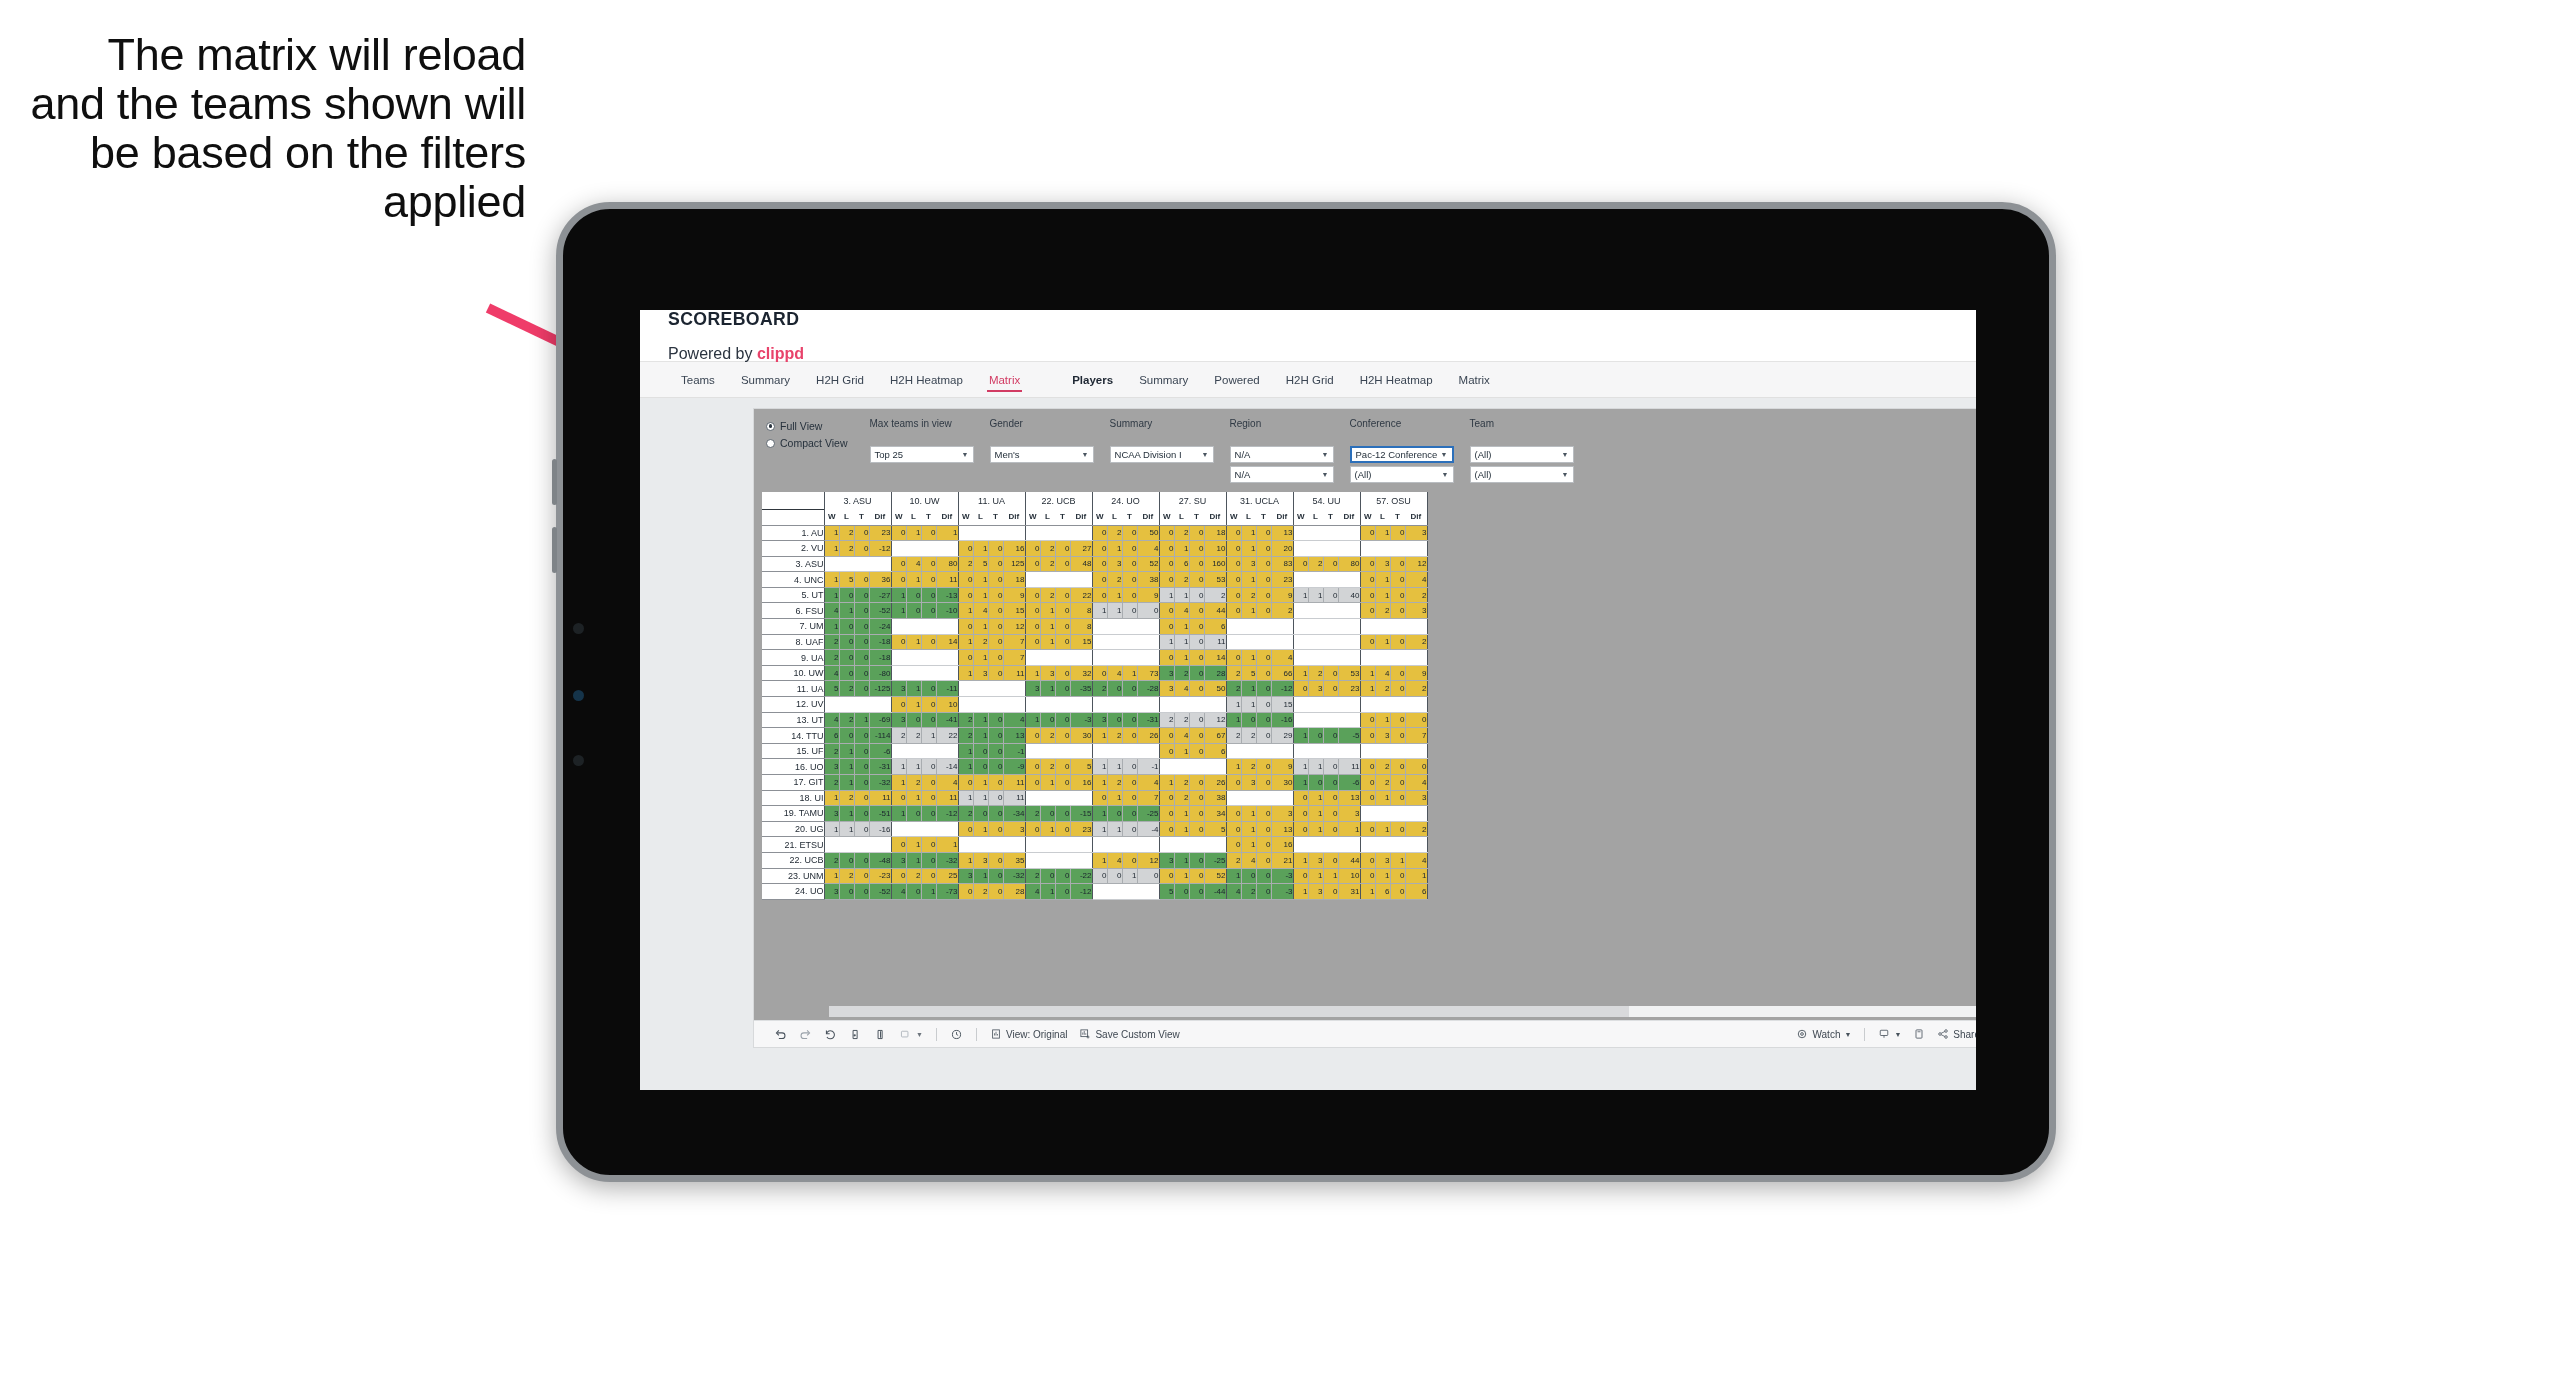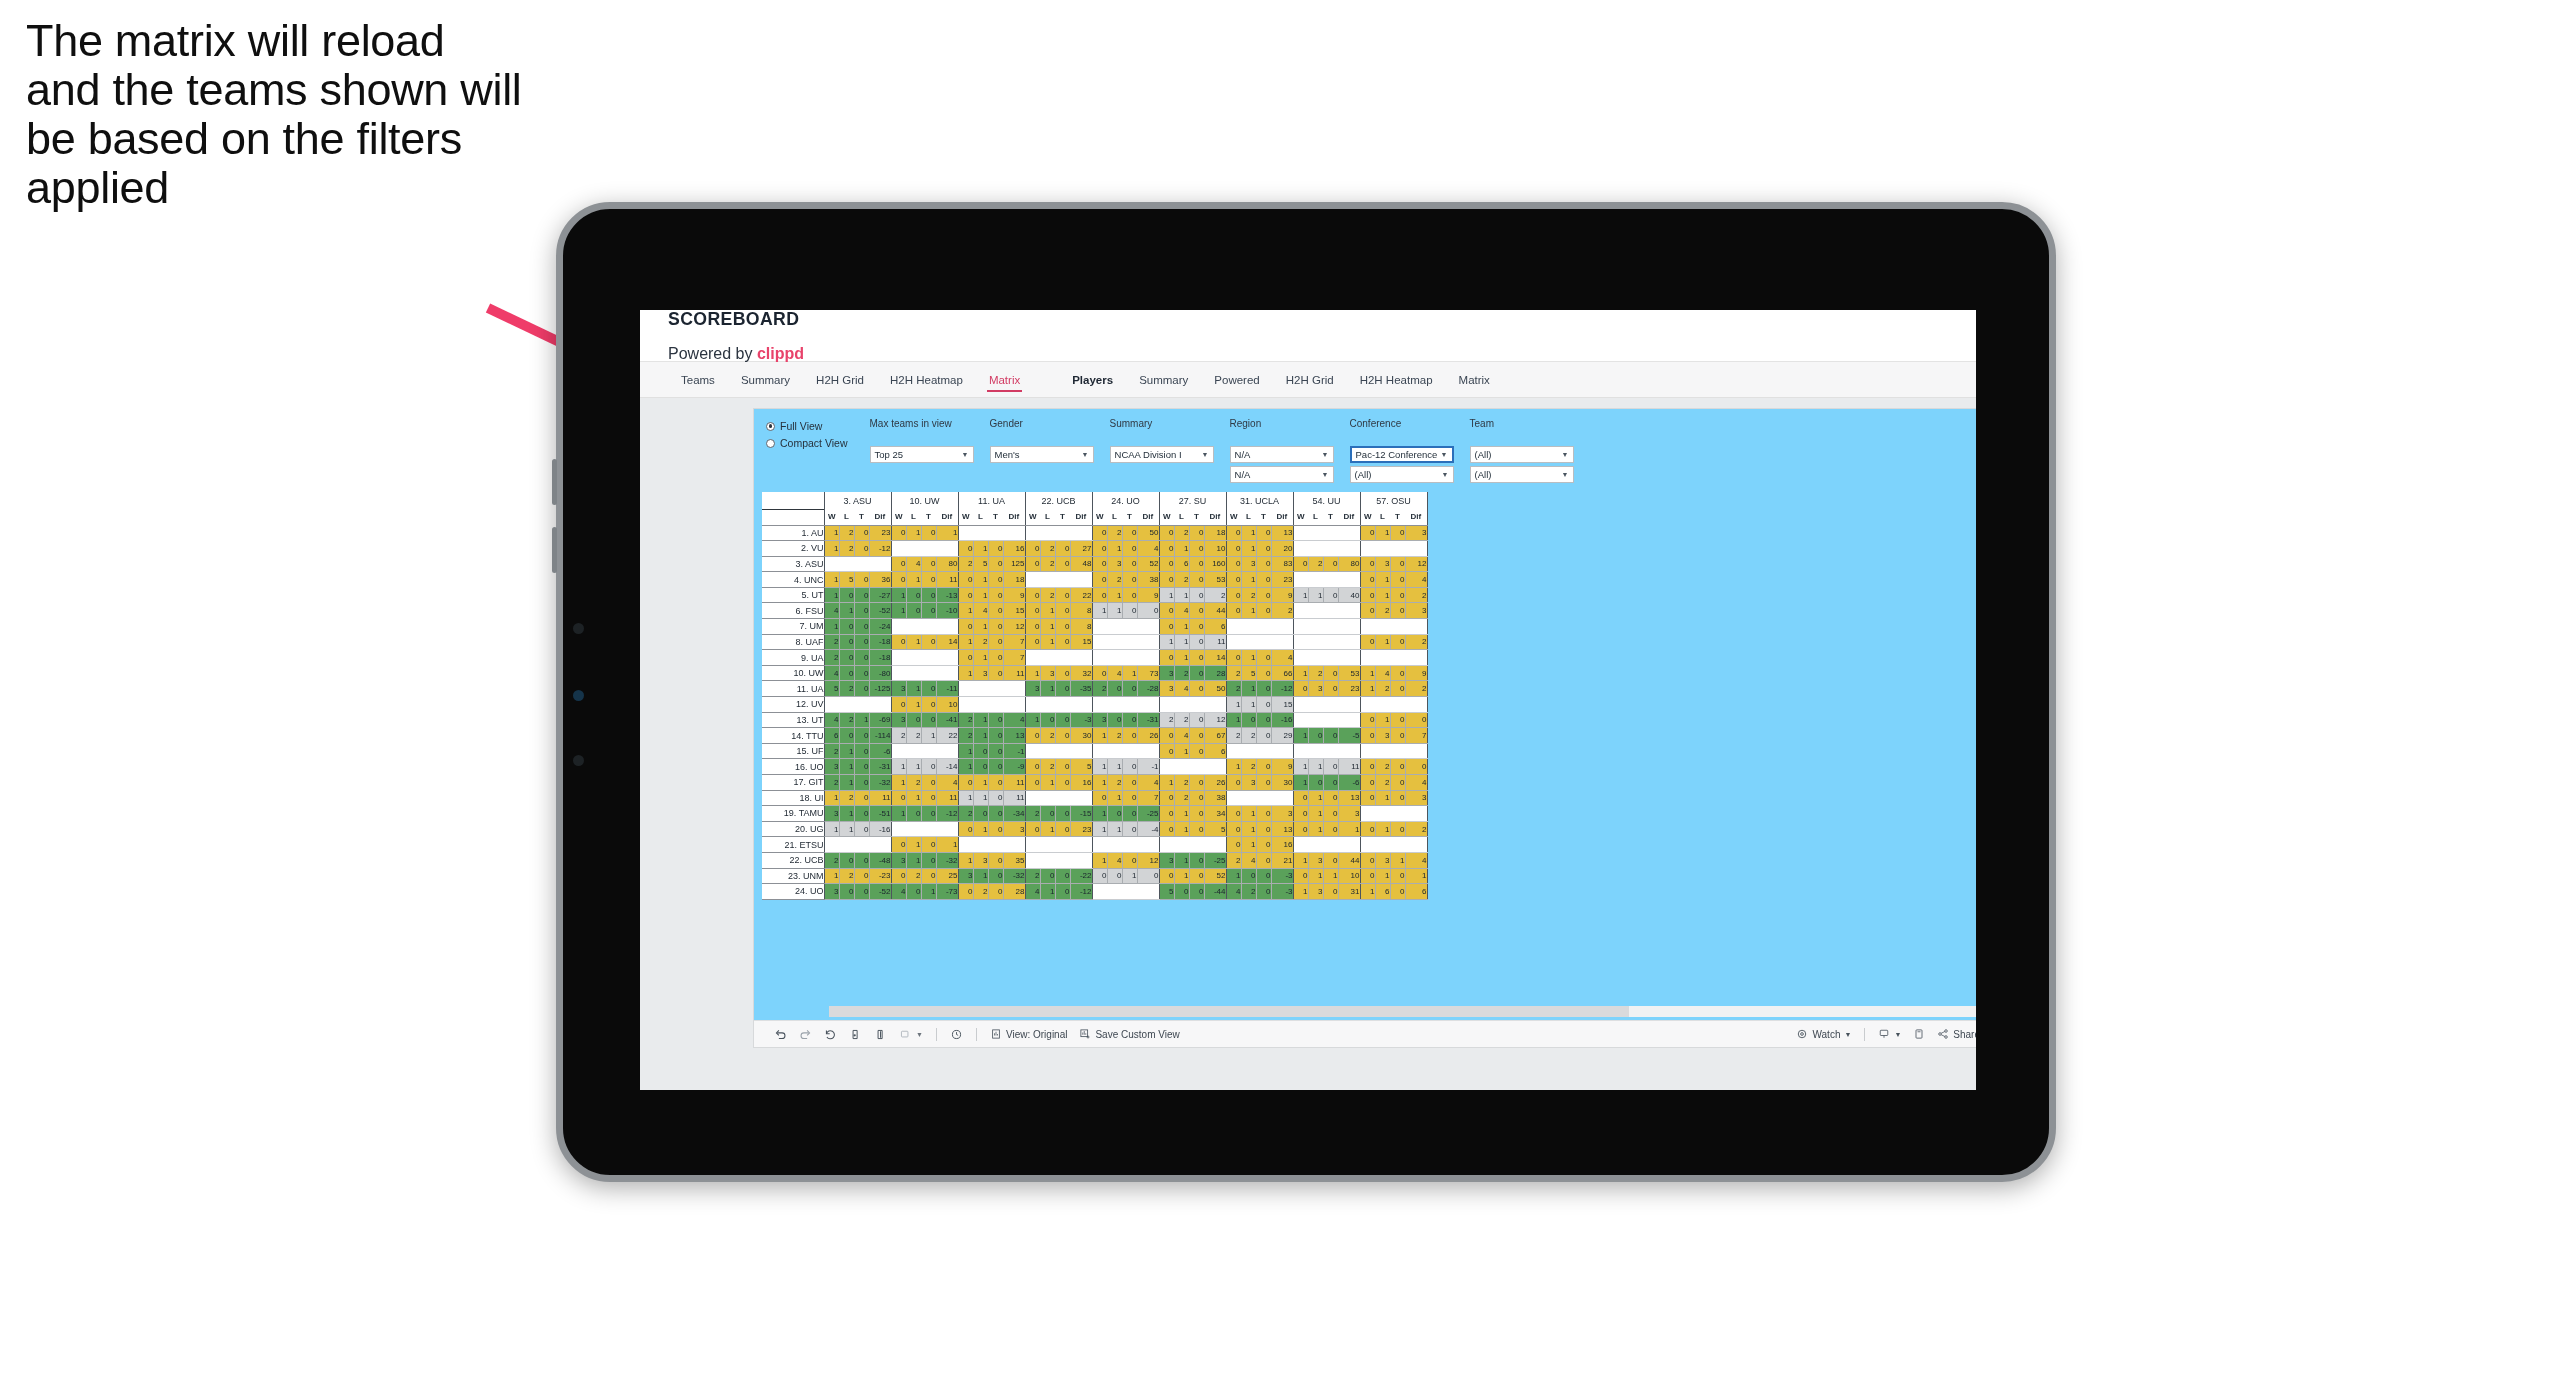--- a/index.html
+++ b/index.html
@@ -6,23 +6,23 @@
   html, body {
     width: 2568px; height: 1382px;
     background: #ffffff;
     font-family: "Liberation Sans", sans-serif;
     overflow: hidden;
   }
   #stage { position: relative; width: 2568px; height: 1382px; }
 
   
   .annotation {
-    position: absolute; left: 26px; top: 16px; width: 500px;
+    position: absolute; left: 26px; top: 30px; width: 500px;
     font-size: 45px; line-height: 1.09; color: #0f0f0f;
-    font-family: "Liberation Sans", sans-serif; letter-spacing: -0.3px;
+    font-family: "Liberation Sans", sans-serif; letter-spacing: -0.3px; text-align: right;
   }
 
   
   .arrow-svg { position: absolute; left: 480px; top: 300px; width: 460px; height: 230px; }
 
   
   .tablet {
     position: absolute; left: 556px; top: 202px;
     width: 1500px; height: 980px;
     background: #0a0a0a;
@@ -91,21 +91,21 @@
   .subitem.sel::after {
     content: ""; position: absolute; left: 11px; right: 11px; bottom: 5px;
     height: 2px; background: #d23b63;
   }
   .subgap { width: 26px; }
 
   
   .work { position: relative; height: 692px; background: #e9ebed; padding-top: 10px; }
   .sheet {
     position: absolute; left: 113px; top: 10px; width: 1248px; height: 640px;
-    background: #7dd3fc; border: 1px solid #d7d9db;
+    background: #a3a3a3; border: 1px solid #d7d9db;
   }
 
   
   .filters { display: flex; padding: 9px 12px 6px 12px; gap: 0; align-items: flex-start; }
   .fgroup { margin-right: 16px; }
   .flabel { font-size: 10px; color: #2f3944; margin-bottom: 17px; white-space: nowrap; }
   .fsel {
     width: 104px; height: 17px; border: 1px solid #b9bdc1; background: #fff;
     font-size: 9.5px; color: #24303b; display: flex; align-items: center;
     padding: 0 4px; position: relative; cursor: pointer; margin-bottom: 3px;

